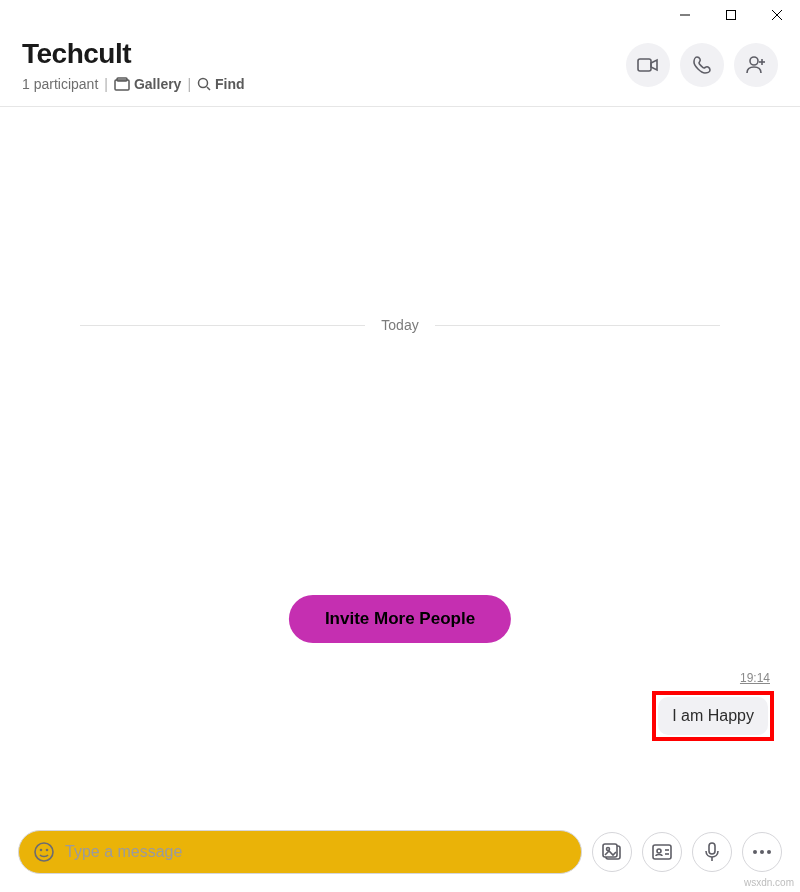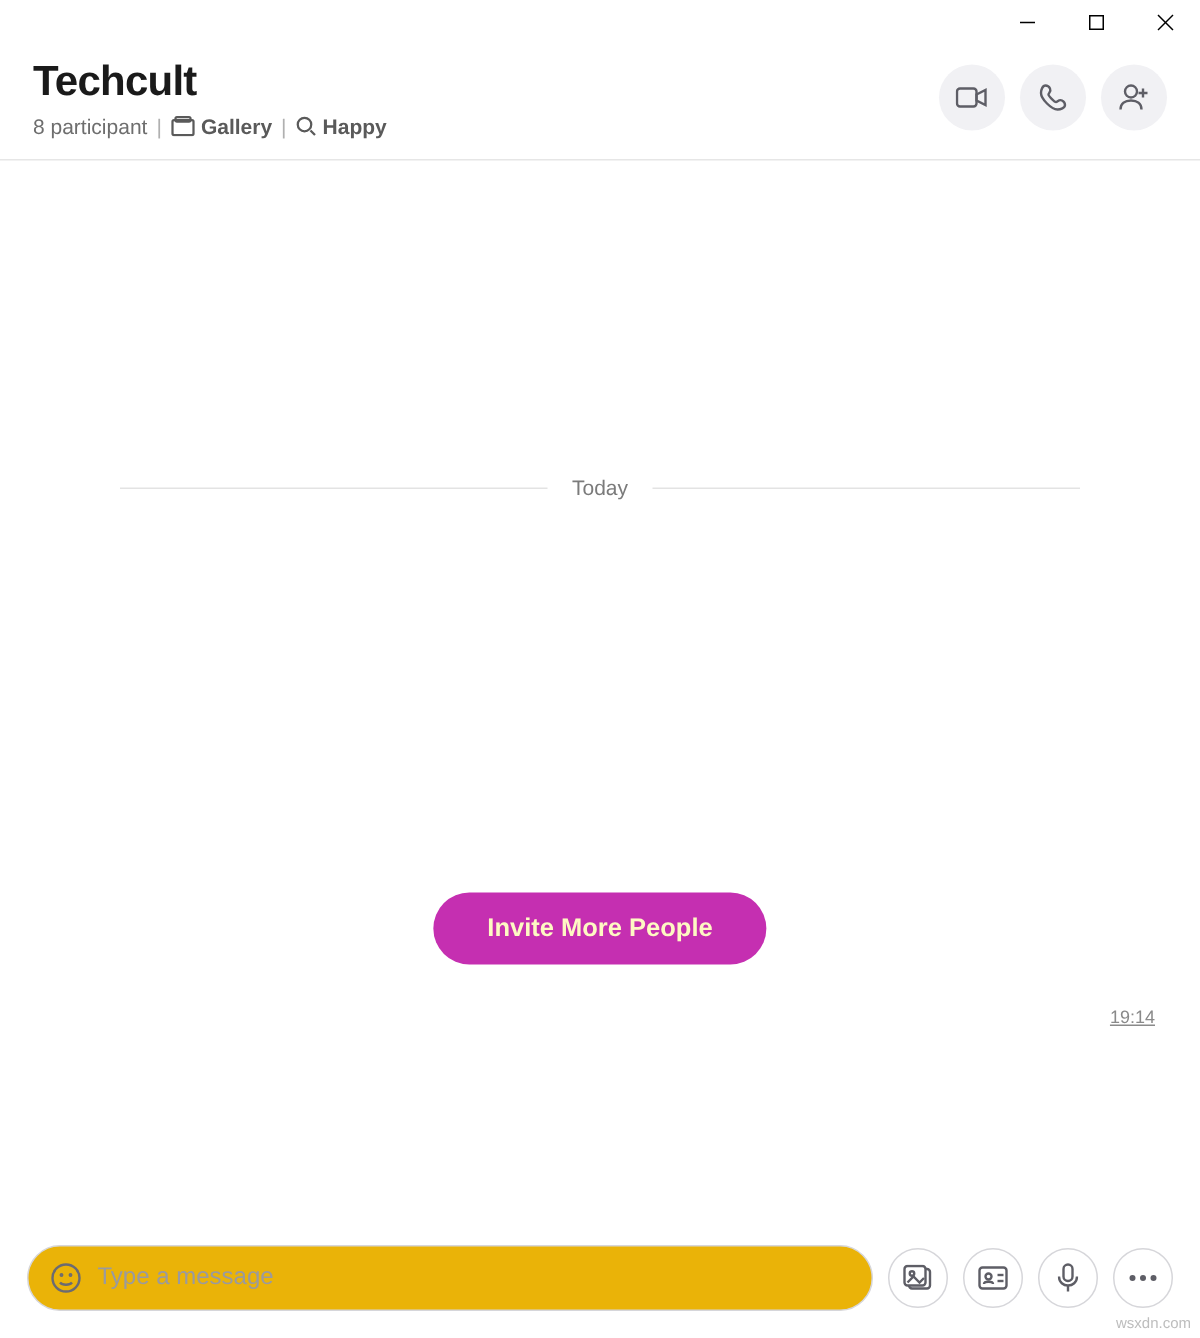--- a/index.html
+++ b/index.html
@@ -21,21 +21,21 @@
   .circle { width:44px; height:44px; border-radius:50%; background:#f1f1f4; display:flex; align-items:center; justify-content:center; cursor:pointer;}
   .circle svg { stroke:#5e5e66; fill:none; stroke-width:1.6;}
 
   
   .chat { position:relative; height: calc(892px - 134px - 90px); }
   .date-sep { position:absolute; top:210px; left:0; right:0; display:flex; align-items:center; justify-content:center; color:#7b7b7b; font-size:14px;}
   .date-sep::before, .date-sep::after { content:""; flex:1; height:1px; background:#e3e3e3; margin:0 16px; max-width:290px;}
   .date-sep::before{margin-left:80px;}
   .date-sep::after{margin-right:80px;}
 
-  .invite-btn { position:absolute; top:488px; left:50%; transform:translateX(-50%); background:#c52fb1; color:#fef9c3; font-weight:700; font-size:17px; border:none; border-radius:999px; padding:14px 36px; cursor:pointer;}
+  .invite-btn { position:absolute; top:488px; left:50%; transform:translateX(-50%); background:#c52fb1; color:#000000; font-weight:700; font-size:17px; border:none; border-radius:999px; padding:14px 36px; cursor:pointer;}
 
   .msg-time { position:absolute; top:564px; right:30px; font-size:12px; color:#8a8a8a;text-decoration:underline;}
   .msg-wrap { position:absolute; top:584px; right:26px; border:4px solid #ff0000; padding:2px;}
   .msg-bubble { background:#f1f1f4; border-radius:10px; padding:10px 14px; font-size:16px; color:#2c2c2c;}
 
   
   .composer { position:absolute; left:0; right:0; bottom:18px; padding:0 18px; display:flex; align-items:center; gap:10px;}
   .input-pill { flex:1; display:flex; align-items:center; gap:10px; border:1px solid #d6d6da; border-radius:999px; padding:10px 14px; background:#eab308;}
   .input-pill input { flex:1; border:none; outline:none; font-size:16px; color:#333; background:transparent;}
   .input-pill input::placeholder{color:#9a9a9f;}
@@ -65,36 +65,36 @@
         <line x1="1" y1="1" x2="11" y2="11"></line>
         <line x1="11" y1="1" x2="1" y2="11"></line>
       </svg>
   </div>
 </div>
 
 <div class="header">
   <div>
     <div class="title">Techcult</div>
     <div class="subhead">
-      <span>8 participant</span>
+      <span>1 participant</span>
       <span class="sep">|</span>
       <span class="sub-btn">
         <svg width="16" height="14">
             <rect x="1" y="3" width="14" height="10" rx="1"></rect>
             <rect x="3" y="1" width="10" height="3" rx="1"></rect>
           </svg>
         <span>Gallery</span>
       </span>
       <span class="sep">|</span>
       <span class="sub-btn">
         <svg width="14" height="14">
             <circle cx="6" cy="6" r="4.5"></circle>
             <line x1="10" y1="10" x2="13" y2="13"></line>
           </svg>
-        <span>Happy</span>
+        <span>Find</span>
       </span>
     </div>
   </div>
   <div class="action-btns">
     <div class="circle">
       <svg width="22" height="16">
           <rect x="1" y="2" width="13" height="12" rx="2"></rect>
           <path d="M14 6 L20 3 L20 13 L14 10 Z"></path>
         </svg>
     </div>
@@ -113,20 +113,23 @@
     </div>
   </div>
 </div>
 
 <div class="chat">
   <div class="date-sep">
     <span>Today</span>
   </div>
   <button class="invite-btn">Invite More People</button>
   <div class="msg-time">19:14</div>
+  <div class="msg-wrap">
+    <div class="msg-bubble">I am Happy</div>
+  </div>
 </div>
 
 <div class="composer">
   <div class="input-pill">
     <svg width="22" height="22" style="stroke:#6b6b72;fill:none;stroke-width:1.6;cursor:pointer;">
         <circle cx="11" cy="11" r="9"></circle>
         <circle cx="8" cy="9" r="0.5" fill="#6b6b72"></circle>
         <circle cx="14" cy="9" r="0.5" fill="#6b6b72"></circle>
         <path d="M7 14 C8.5 16 13.5 16 15 14"></path>
       </svg>

